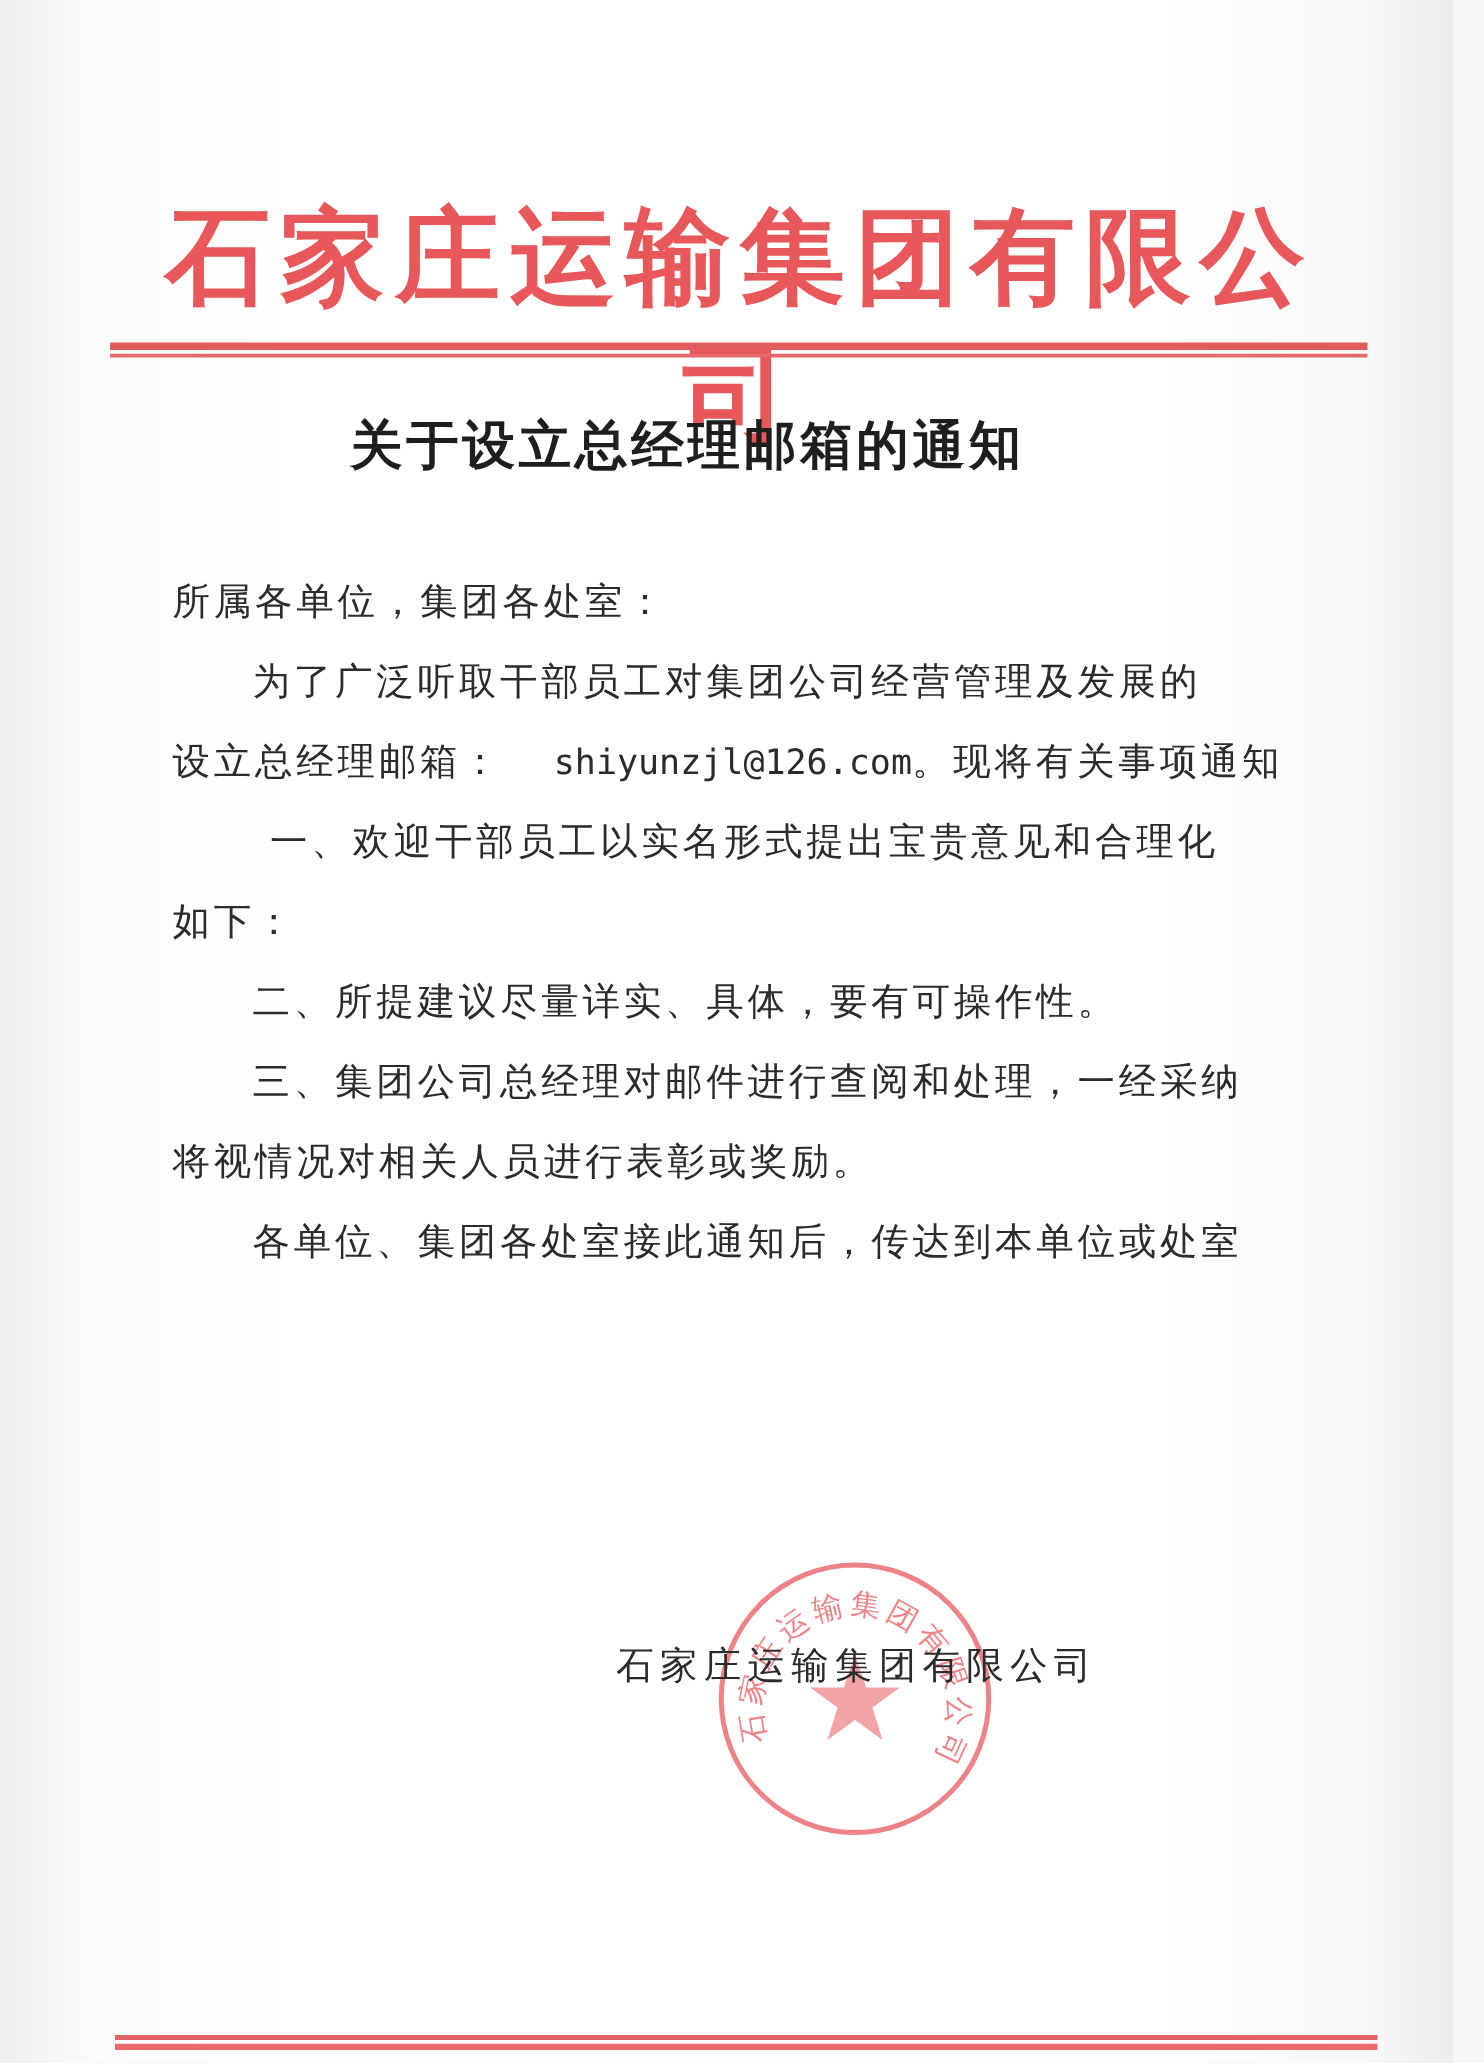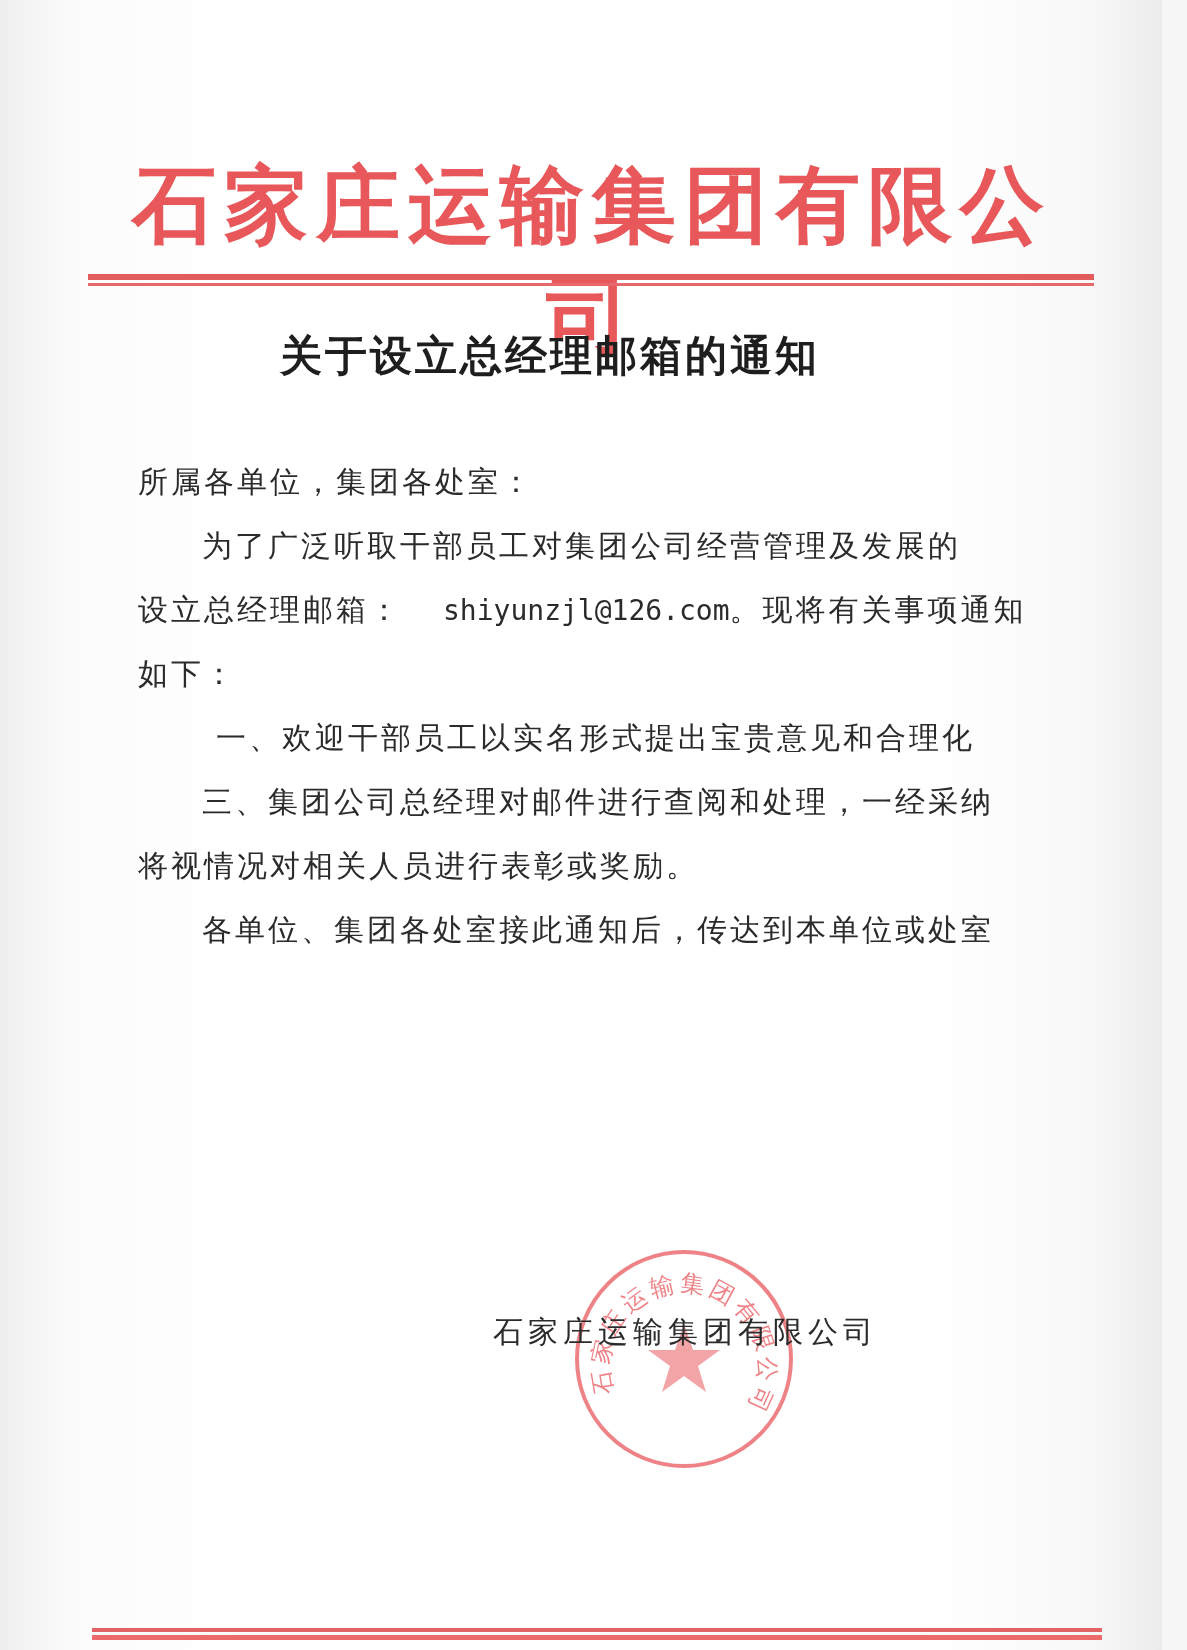--- a/index.html
+++ b/index.html
@@ -69,22 +69,23 @@
   <div class="rule-top-2"></div>
 
   <div class="title">关于设立总经理邮箱的通知</div>
 
   <div class="body">
     <div class="line">所属各单位，集团各处室：</div>
     <div class="line indent">为了广泛听取干部员工对集团公司经营管理及发展的</div>
     <div class="line">
       <span>设立总经理邮箱：</span><span class="email">shiyunzjl@126.com</span><span>。现将有关事项通知</span>
     </div>
+    <div class="line indent2">一、欢迎干部员工以实名形式提出宝贵意见和合理化</div>
     <div class="line">如下：</div>
-    <div class="line indent2">一、欢迎干部员工以实名形式提出宝贵意见和合理化</div>
+    <div class="line indent">二、所提建议尽量详实、具体，要有可操作性。</div>
     <div class="line indent">三、集团公司总经理对邮件进行查阅和处理，一经采纳</div>
     <div class="line">将视情况对相关人员进行表彰或奖励。</div>
     <div class="line indent">各单位、集团各处室接此通知后，传达到本单位或处室</div>
   </div>
 
   <div class="seal">
     <svg width="210" height="210" viewBox="0 0 210 210">
       <defs>
         <path id="sealArc" d="M 40 150 A 75 75 0 1 1 170 150"></path>
       </defs>

